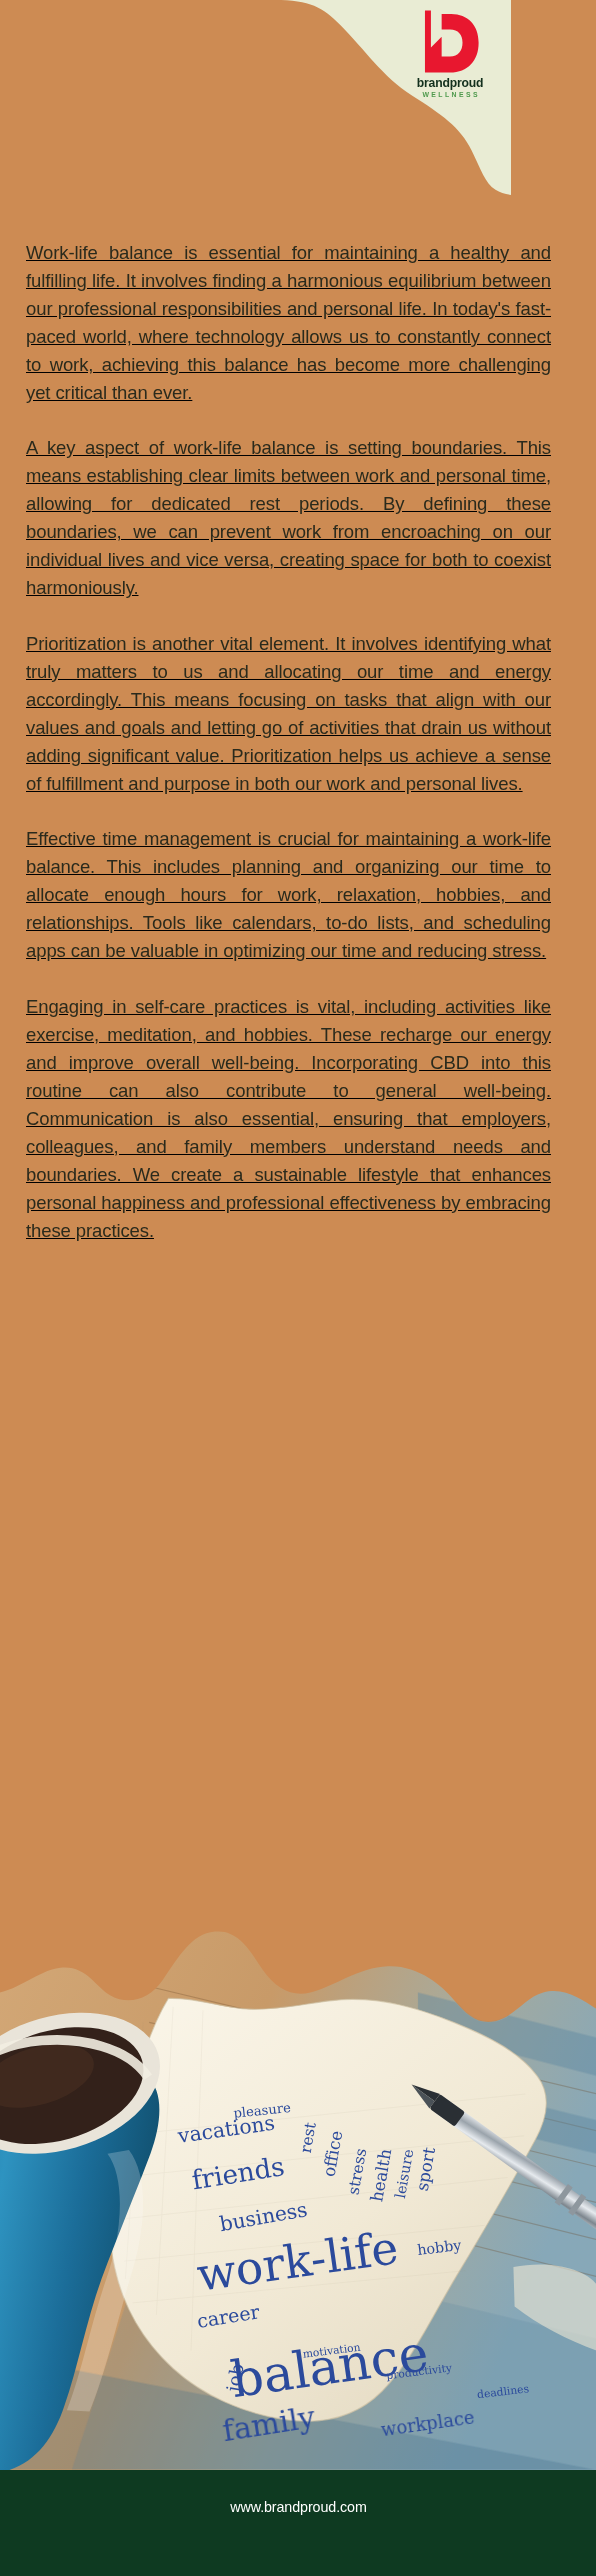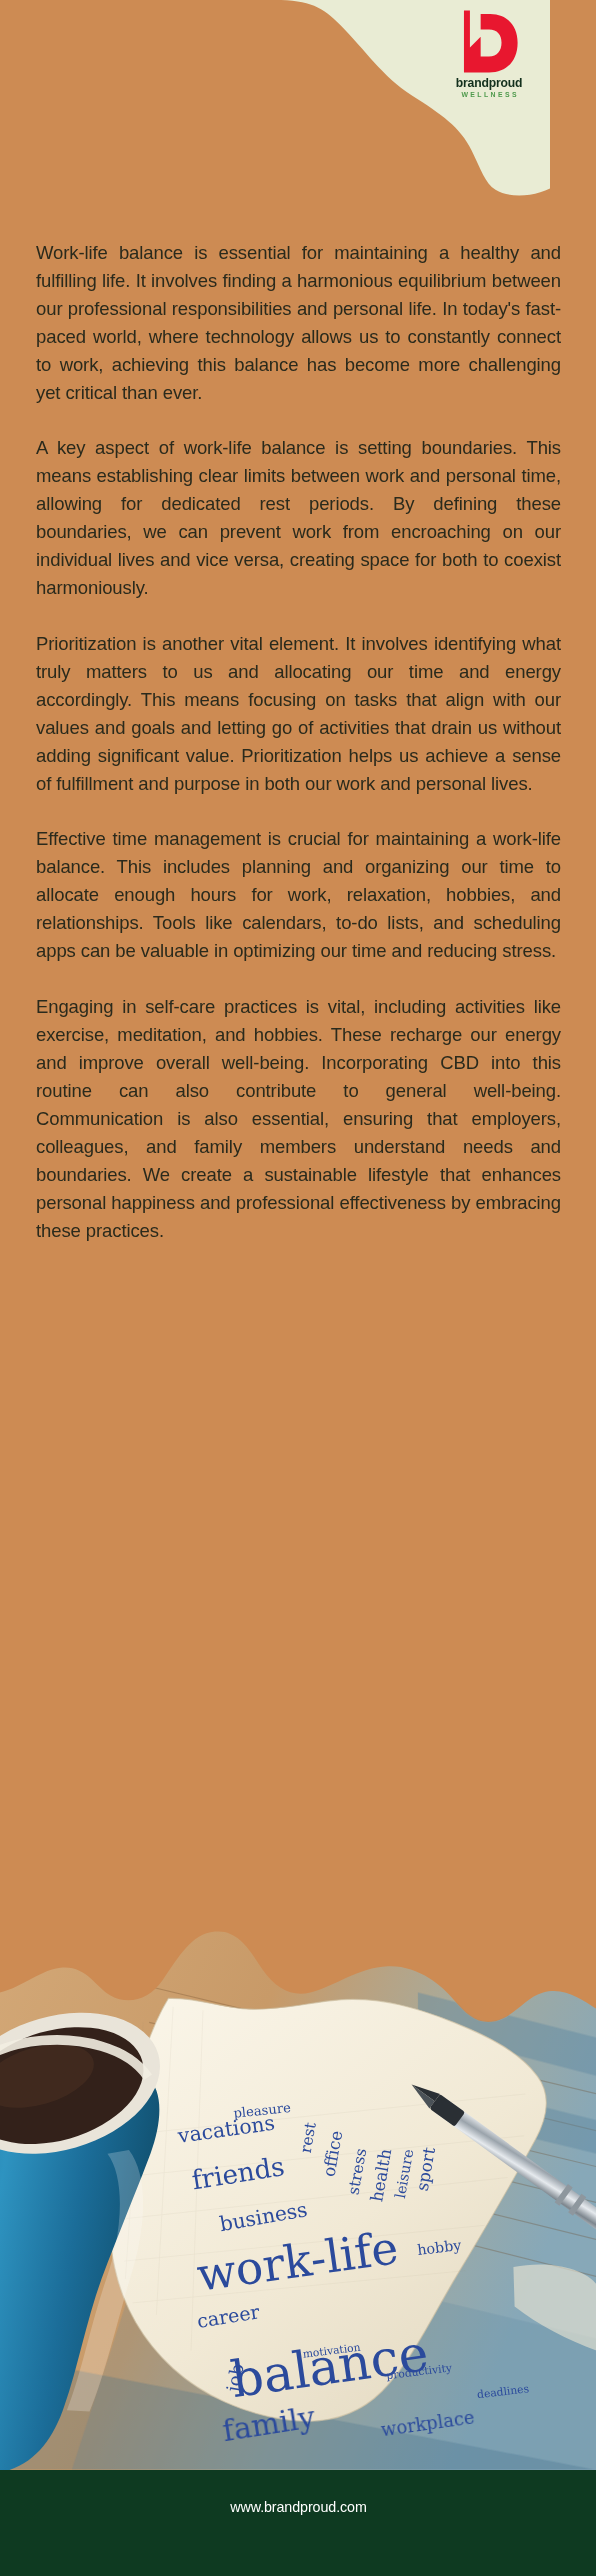--- a/index.html
+++ b/index.html
@@ -9,21 +9,21 @@
     width:597px; height:2576px;
     background:#cd8b53;
     font-family:"Liberation Sans", sans-serif;
     overflow:hidden;
     position:relative;
   }
 
   
   .header {
     position:relative;
-    width:550px;
+    width:511px;
     height:197px;
     background:#e9ecd4;
     overflow:hidden;
   }
   .header-wave {
     position:absolute;
     left:0; top:0;
     width:597px; height:197px;
     display:block;
   }
@@ -82,22 +82,23 @@
     font-style:italic;
     font-weight:400;
     letter-spacing:0.3px;
     margin-left:8.4px;
     vertical-align:baseline;
   }
 
   
   .article {
     position:absolute;
-    left:36px; top:239px;
+    left:26px; top:239px;
     width:525px;
+    text-decoration:underline;
   }
   .para {
     text-align:justify;
     text-justify:inter-word;
     color:#2a2a1c;
     font-size:18.5px;
     line-height:28px;
     font-family:"Liberation Sans", sans-serif;
     font-weight:400;
     margin-bottom:27.4px;

